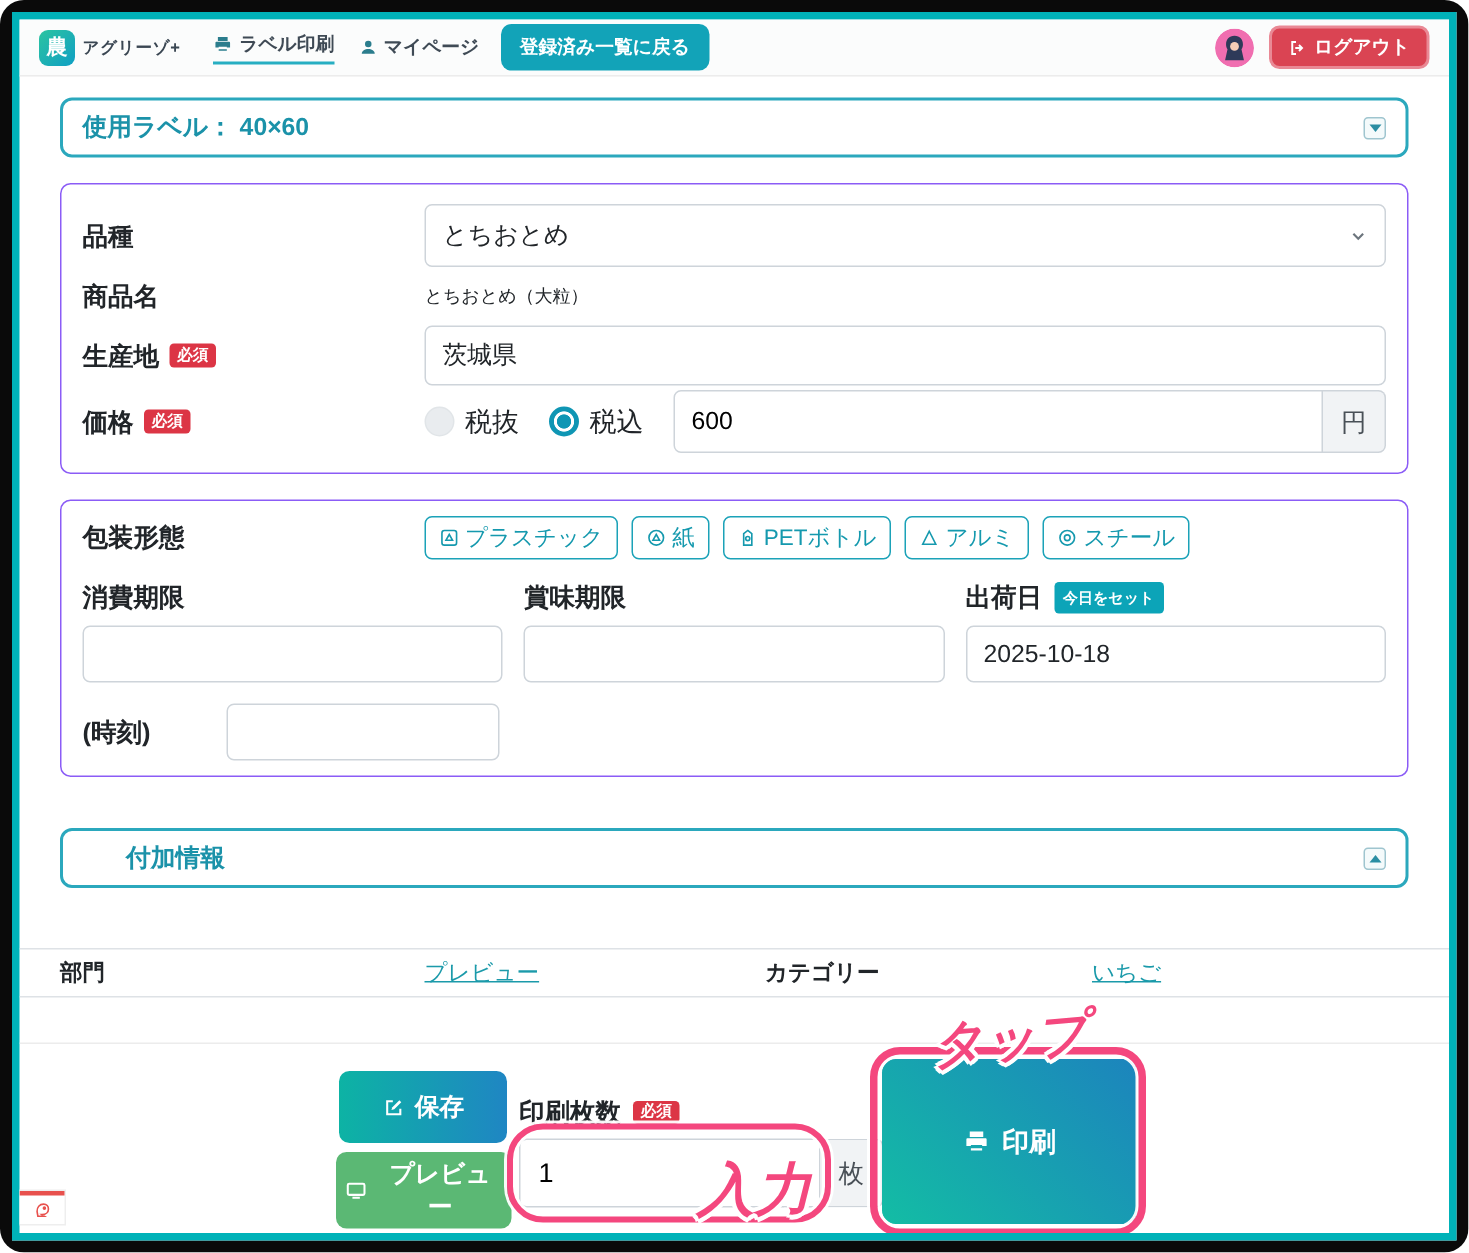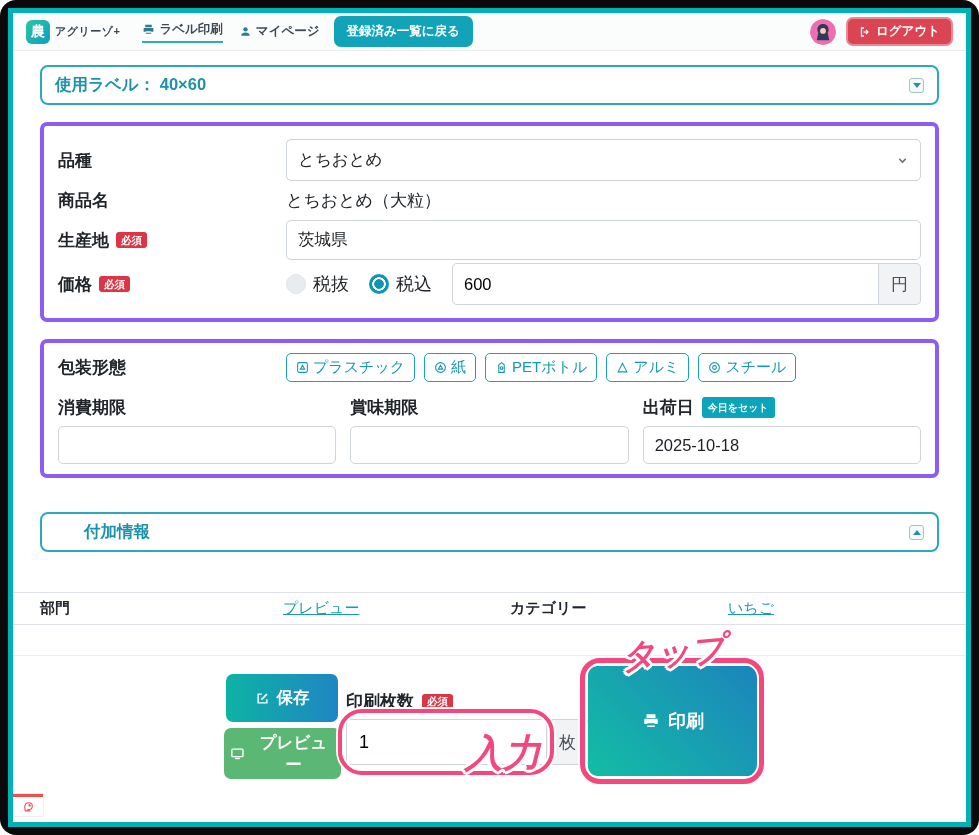--- a/index.html
+++ b/index.html
@@ -33,31 +33,31 @@
   .main { padding:8px 27px 0 27px; }
 
   .section-hd { display:flex; align-items:center; justify-content:space-between;
     border:2px solid #2ba8bd; border-radius:8px; padding:7px 13px; margin-top:6px; background:#fff;gap:30px; }
   .section-hd .ttl { color:#1b92a9; font-weight:bold; font-size:16.5px; }
   .caret-box { width:15px; height:15px; border:1px solid #9fc5cf; border-radius:3px; background:#f4fafb;
     display:flex; align-items:center; justify-content:center; cursor:pointer; }
   .tri-down { width:0; height:0; border-left:4px solid transparent; border-right:4px solid transparent; border-top:5px solid #2b8ea3; }
   .tri-up   { width:0; height:0; border-left:4px solid transparent; border-right:4px solid transparent; border-bottom:5px solid #2b8ea3; }
 
-  .card { border:4px solid #8b5cf6; border-radius:7px; margin-top:17px; padding:10px 14px; }
+  .card { border:1px solid #8b5cf6; border-radius:7px; margin-top:17px; padding:10px 14px; }
 
   .frow { display:flex; align-items:center; margin:3px 0; }
   .flabel { width:228px; flex-shrink:0; font-weight:bold; font-size:17px; color:#212529; display:flex; align-items:center; gap:7px; }
   .badge-req { background:#dc3545; color:#fff; font-size:10.5px; font-weight:bold; padding:2.5px 5px; border-radius:3px; line-height:1; }
   .ctl { flex:1; display:flex; align-items:center; }
   input.txt { height:40px; border:1px solid #ced4da; border-radius:5px; padding:0 11px;
     font-size:16.5px; font-family:inherit; color:#212529; width:100%; }
   .selectbox { height:42px; border:1px solid #ced4da; border-radius:5px; background:#fff; cursor:pointer;
     display:flex; align-items:center; justify-content:space-between; padding:0 11px; font-size:16.5px; width:100%; color:#212529; }
-  .plain-val { font-size:17px; color:#212529; }
+  .plain-val { font-size:12px; color:#212529; }
 
   .radio { width:20px; height:20px; border-radius:50%; margin-right:7px; flex-shrink:0; cursor:pointer; }
   .radio.off { background:#e9ecef; border:1px solid #e1e5e8; }
   .radio.on  { background:radial-gradient(circle,#0f96b4 0 4.5px,#fff 5px 6.5px,#0f96b4 7px); }
   .radio-lbl { font-size:18px; color:#212529; margin-right:20px; }
   input.price { height:42px; border:1px solid #ced4da; border-radius:5px 0 0 5px; padding:0 11px;
     font-size:16.5px; font-family:inherit; flex:1; min-width:0; }
   .addon { height:42px; display:flex; align-items:center; padding:0 12px; background:#f1f3f5;
     border:1px solid #ced4da; border-left:none; border-radius:0 5px 5px 0; font-size:17px; color:#495057; }
 
@@ -276,20 +276,26 @@
           </div>
           <div class="dcol">
             <div class="dlabel">
               <span>出荷日</span>
               <span class="badge-today">今日をセット</span>
             </div>
             <input class="txt" type="text" value="2025-10-18" style="">
           </div>
         </div>
 
+        <div class="timerow">
+          <div class="flabel">
+              <span>(時刻)</span>
+            </div>
+          <input class="txt" type="text" style="">
+        </div>
       </div>
 
       <div class="section-hd" style="margin-top:34px;padding-left:42px;">
         <span class="ttl">付加情報</span>
         <span class="caret-box">
             <span class="tri-up"></span>
           </span>
       </div>
 
       <div class="catrow">

